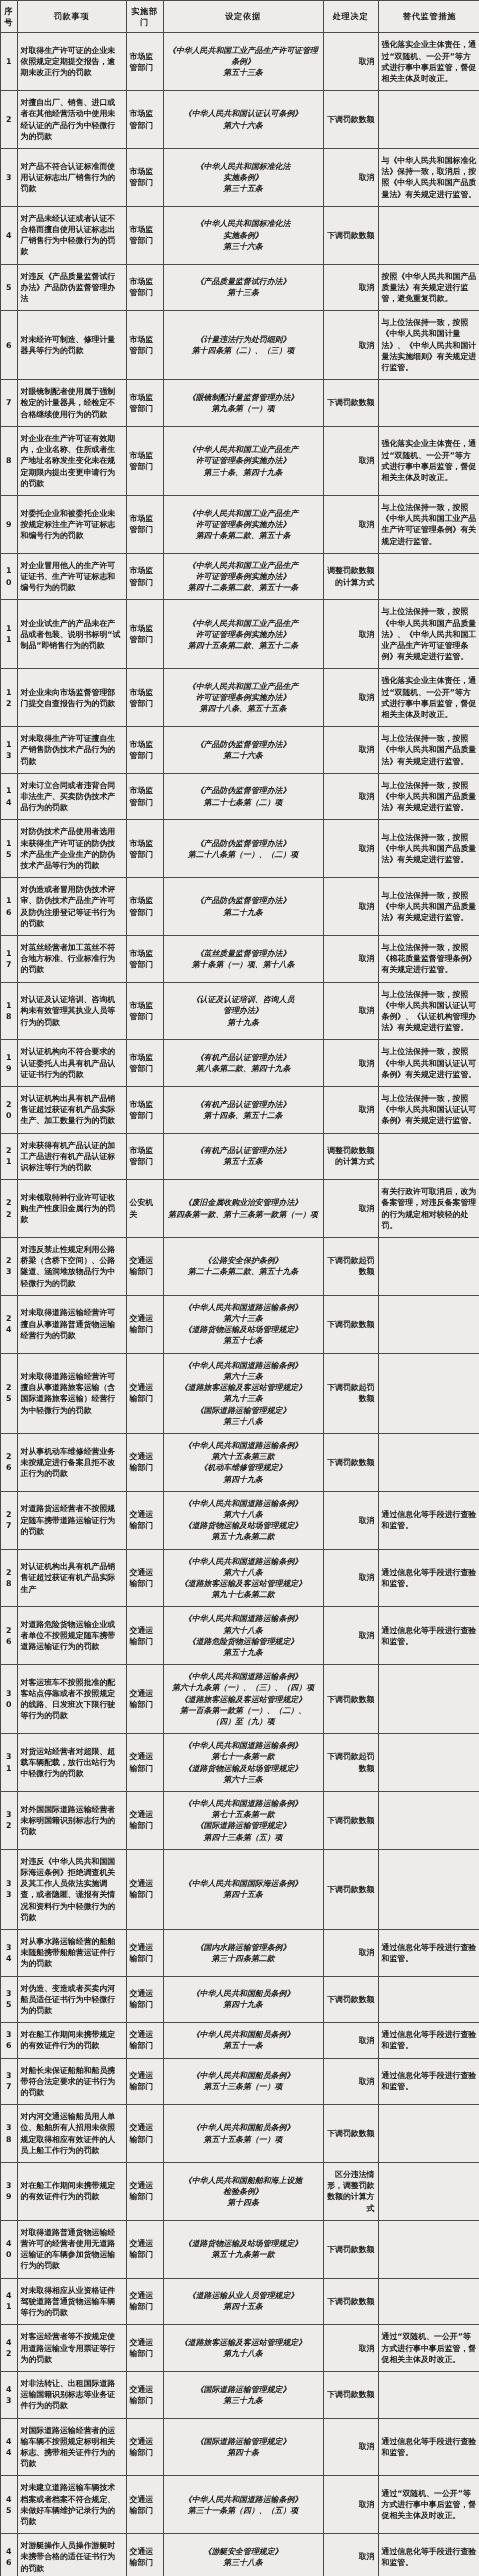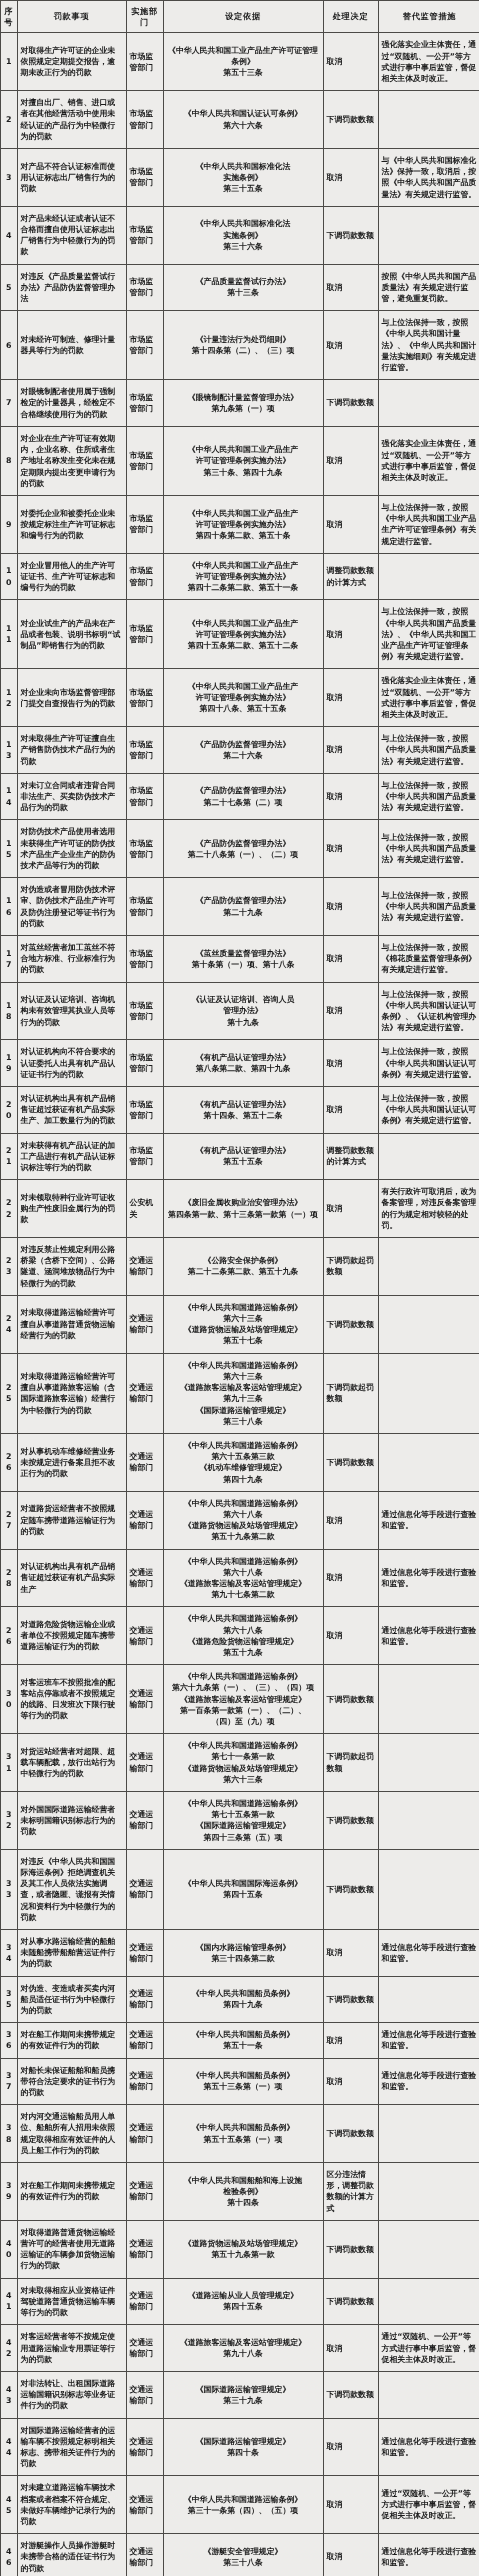--- a/index.html
+++ b/index.html
@@ -33,22 +33,22 @@
   }
   table.gov thead th{
     font-size:8.2px;
     text-align:center;
     padding:4.5px 1.5px;
     letter-spacing:0.7px;
   }
   td.no{text-align:center;padding:3px 0.7px;}
   td.item{text-align:left;padding:6px 5.2px;margin-left:44px;}
   td.dept{padding:6px 1.5px;}
-  td.basis{text-align:center;white-space:pre-line;padding:6px 4.5px;}
-  td.decision{text-align:left;padding:6px 2.2px;}
+  td.basis{text-align:center;white-space:pre-line;padding:6px 4.5px;font-style:italic;}
+  td.decision{text-align:right;padding:6px 2.2px;}
   td.measure{text-align:left;padding:6px 5.2px;}
 </style>
 </head>
 <body>
 
 <div class="page">
   <table class="gov">
     <colgroup>
       <col class="c-no">
         <col class="c-item">

